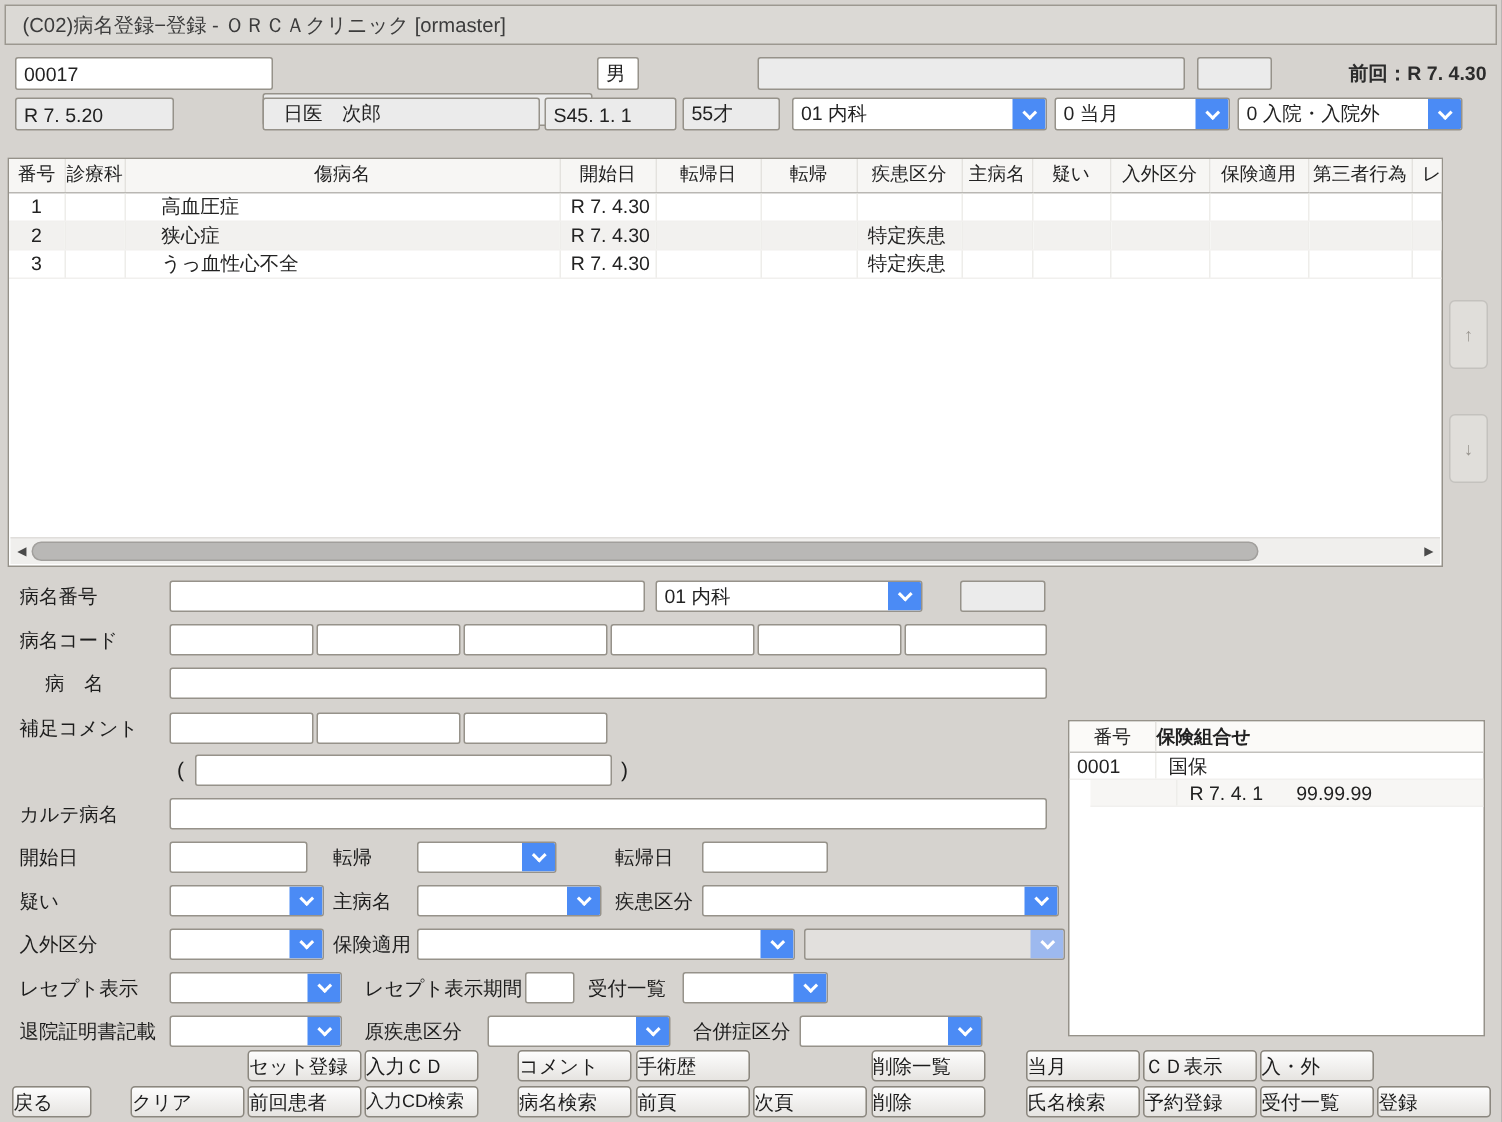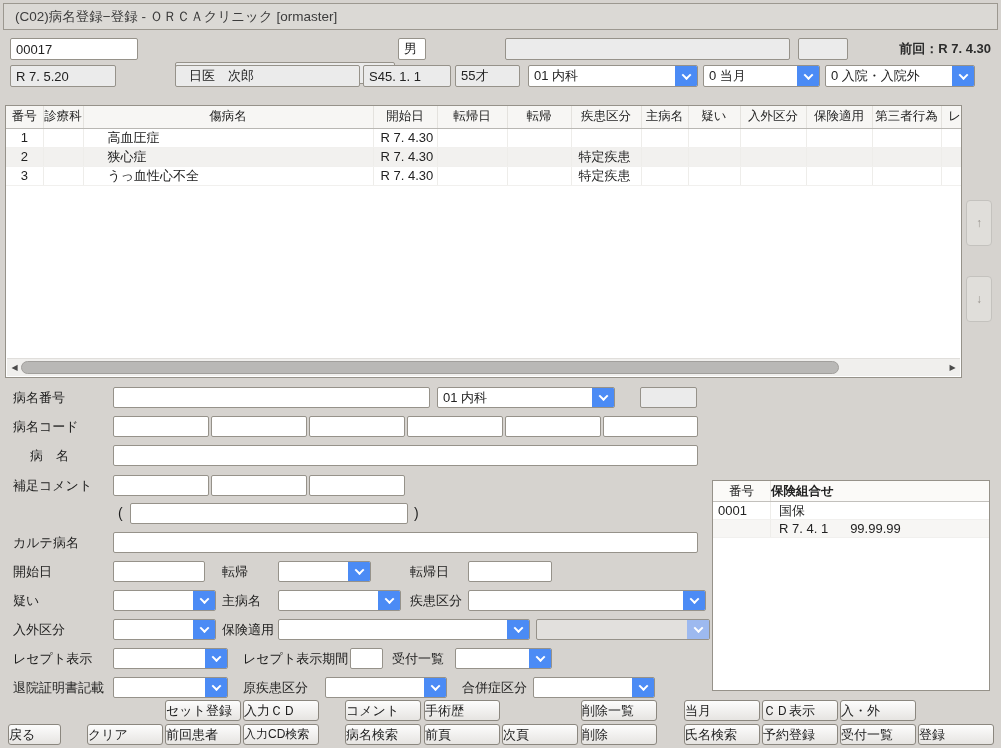--- a/index.html
+++ b/index.html
@@ -41,38 +41,38 @@
   .harrow{position:absolute;top:0;width:13px;height:17px;color:#4a4a4a;font-size:8px;line-height:17px;text-align:center;cursor:pointer;}
   .hthumb{position:absolute;left:14px;top:2px;width:818px;height:13px;background:#b9b8b6;border:1px solid #a19f9c;border-radius:7px;cursor:pointer;}
   
   .vbtn{position:absolute;left:966px;width:26px;height:46px;background:#e0deda;border:1px solid #c4c2be;border-radius:4px;color:#98948e;display:flex;align-items:center;justify-content:center;font-size:12px;cursor:pointer;}
   
   .ipanel{position:absolute;left:712px;top:480px;width:278px;height:211px;background:#fff;border:1px solid #96928a;overflow:hidden;}
   .ipanel .ihead{display:flex;height:21px;background:#fbfaf8;border-bottom:1px solid #c2c0bc;font-size:12.5px;}
   .ipanel .ihead .c1{width:58px;border-right:1px solid #e4e2de;text-align:center;line-height:20px;}
   .ipanel .ihead .c2{flex:1;line-height:20px;font-weight:bold;}
   .ipanel .irow{display:flex;height:18px;font-size:13px;border-bottom:1px solid #f1f0ee;}
-  .ipanel .irow:nth-child(3){background:#f7f6f4;}
+  .ipanel .irow:nth-child(3){background:#f7f6f4;margin-left:14px;}
   .ipanel .irow .c1{width:58px;border-right:1px solid #eeedea;padding-left:5px;line-height:18px;}
   .ipanel .irow .c2{flex:1;padding-left:8px;line-height:18px;white-space:nowrap;}
   .ipanel .irow .c2 .sp2{margin-left:22px;}
   
   .pbtn{position:absolute;height:21px;background:linear-gradient(#fdfdfd,#e6e4e1);border:1px solid #8b877f;border-radius:3px;font-size:13px;color:#1c1c1c;text-align:left;line-height:19px;cursor:pointer;white-space:nowrap;overflow:hidden;}
   .paren{position:absolute;height:21px;line-height:21px;font-size:14px;color:#1d1d1d;}
 </style>
 </head>
 <body>
 
 <div id="app">
 
   <div class="titlebar">
     <span>(C02)病名登録−登録 - ＯＲＣＡクリニック [ormaster]</span>
   </div>
 
-  <input class="fld" style="left: 10px; top: 38px; width: 128px;" value="00017">
+  <input class="fld" style="left: 10px; top: 38px; width: 172px;" value="00017">
   <input class="fld ro" style="left: 175px; top: 38px; width: 220px; margin-top: 24px;" readonly="" value="ニチイ　ジロウ">
   <input class="fld" style="left: 398px; top: 38px; width: 28px;" readonly="" value="男">
   <input class="fld ro" style="left: 505px; top: 38px; width: 285px;" readonly="" value="">
   <input class="fld ro" style="left: 798px; top: 38px; width: 50px;" readonly="" value="">
   <div class="prev-lbl" style="left:855px;top:38px;width:136px;text-align:right;">前回：R 7. 4.30</div>
 
   <input class="fld ro" style="left: 10px; top: 65px; width: 106px;" readonly="" value="R 7. 5.20">
   <input class="fld ro" style="left: 175px; top: 65px; width: 185px; padding-left: 13px;" readonly="" value="日医　次郎">
   <input class="fld ro" style="left: 363px; top: 65px; width: 88px;" readonly="" value="S45. 1. 1">
   <input class="fld ro" style="left: 455px; top: 65px; width: 65px;" readonly="" value="55才">

